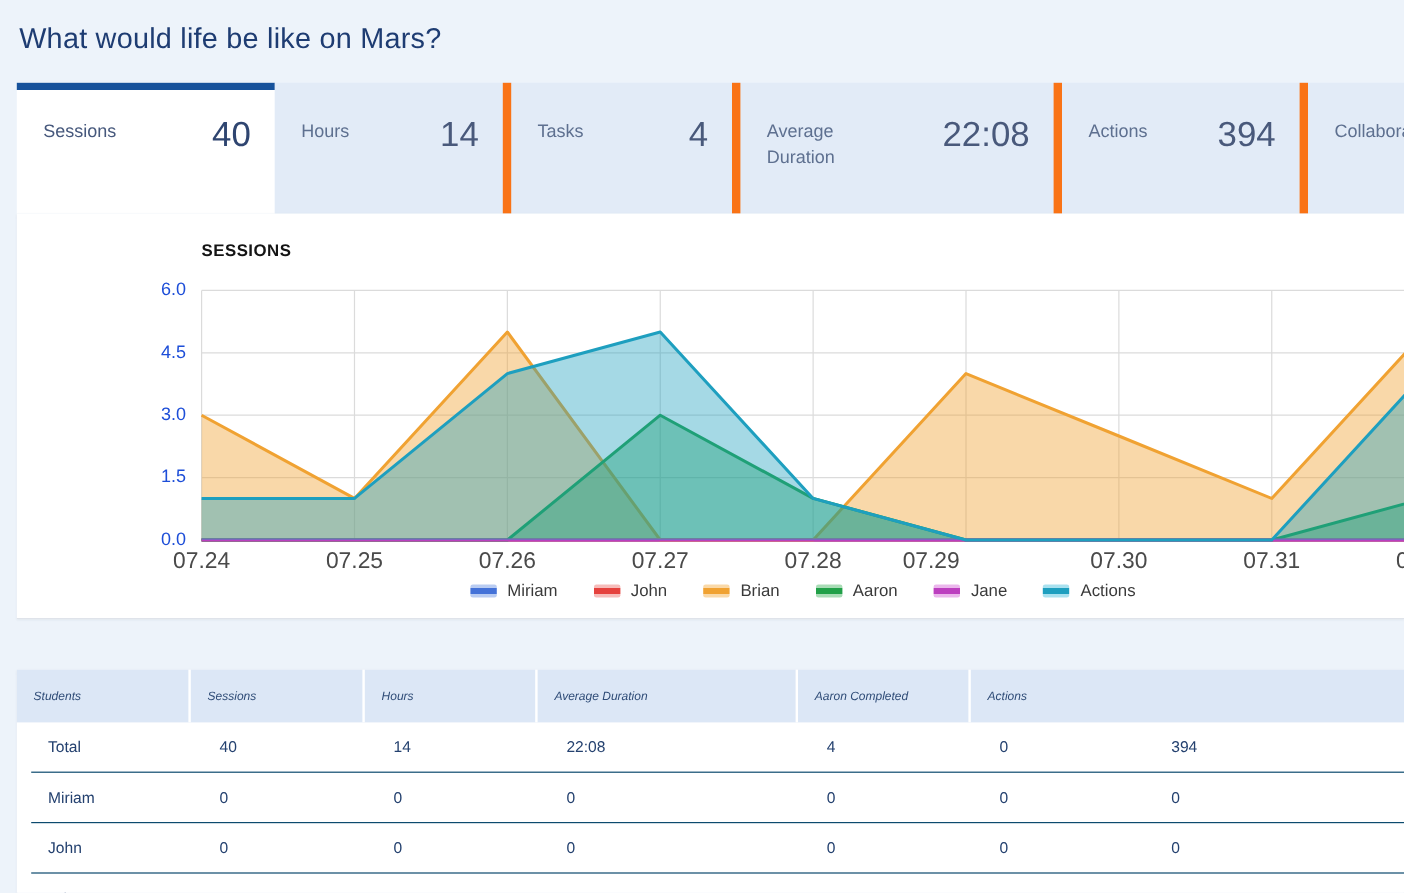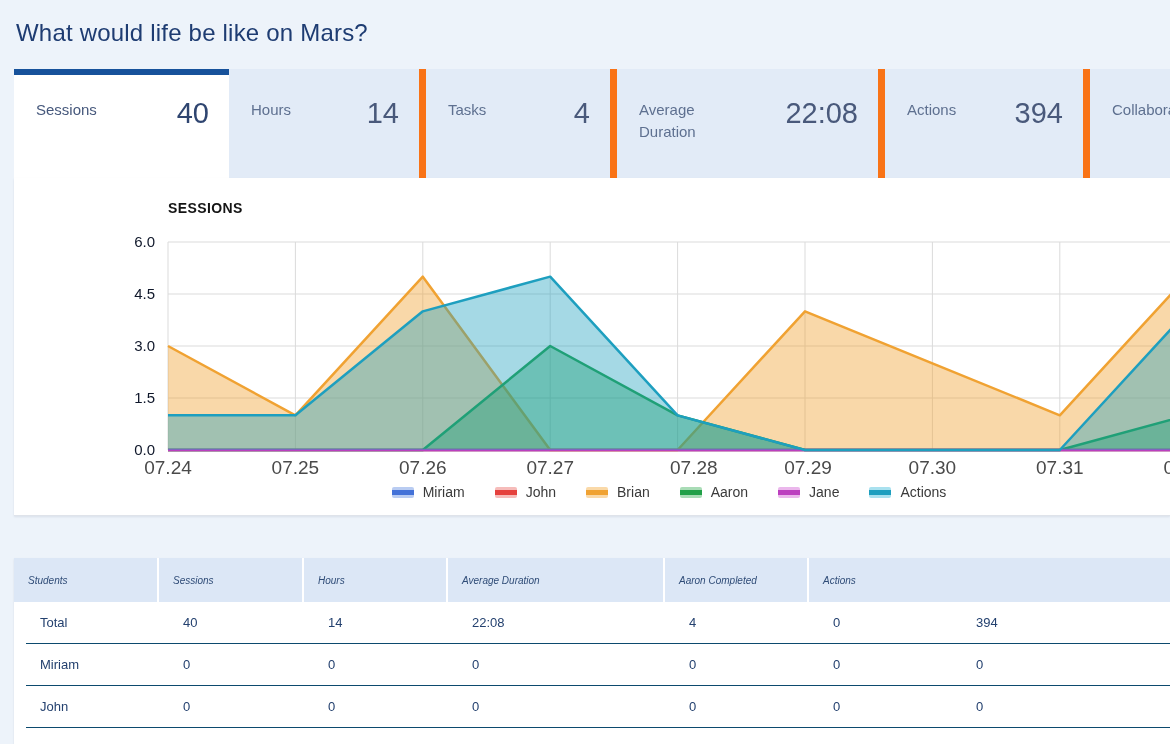--- a/index.html
+++ b/index.html
@@ -28,21 +28,21 @@
   .tab-actions { width:205px; }
   .tab-collab { width:210px; }
 
   
   .chart-card { position:absolute; left:14px; top:178px; width:1156px; height:338px;
     background:#FFFFFF; border-bottom:1px solid #DFE3EA; box-shadow:0 1px 2px rgba(40,60,90,0.10); }
   .chart-title { position:absolute; left:154px; top:22px; font-size:14px; font-weight:700;
     color:#141414; letter-spacing:0.4px; }
   #plot { position:absolute; left:0; top:0; }
   .ylabel { position:absolute; left:0; width:141px; text-align:right; font-size:15px;
-    color:#0f172a; line-height:20px; }
+    color:#1d4ed8; line-height:20px; }
   .xlabel { position:absolute; width:80px; text-align:center; font-size:19px;
     color:#4A4A4A; line-height:18px; top:281px; }
   .legend { position:absolute; left:154px; top:306px; width:1002px; display:flex;
     justify-content:center; align-items:center; gap:30px; }
   .legend-item { display:flex; align-items:center; gap:9px; cursor:pointer; }
   .swatch { width:22px; height:11px; border-radius:2px; }
   .legend-label { font-size:14px; color:#3A3A3A; }
 
   
   .table-card { position:absolute; left:14px; top:558px; width:1156px; background:#FFFFFF;
@@ -125,22 +125,22 @@
         <div class="ylabel" style="top: 106px;">4.5</div>
         <div class="ylabel" style="top: 158px;">3.0</div>
         <div class="ylabel" style="top: 210px;">1.5</div>
         <div class="ylabel" style="top: 262px;">0.0</div>
       </div>
     <div id="xlabels">
         <div class="xlabel" style="left: 114px;">07.24</div>
         <div class="xlabel" style="left: 241.4px;">07.25</div>
         <div class="xlabel" style="left: 368.8px;">07.26</div>
         <div class="xlabel" style="left: 496.2px;">07.27</div>
-        <div class="xlabel" style="left: 623.6px; text-align: right;">07.28</div>
-        <div class="xlabel" style="left: 754px;">07.29</div>
+        <div class="xlabel" style="left: 623.6px;">07.28</div>
+        <div class="xlabel" style="left: 722px;">07.29</div>
         <div class="xlabel" style="left: 878.4px;">07.30</div>
         <div class="xlabel" style="left: 1005.8px;">07.31</div>
         <div class="xlabel" style="left: 1133.2px;">08.01</div>
       </div>
     <div class="legend">
       <div class="legend-item">
         <span class="swatch" style="background: linear-gradient(rgb(185, 204, 242) 0px, rgb(185, 204, 242) 30%, rgb(68, 114, 216) 30%, rgb(68, 114, 216) 72%, rgb(185, 204, 242) 72%, rgb(185, 204, 242) 100%);"></span>
         <span class="legend-label">Miriam</span>
       </div>
       <div class="legend-item">

